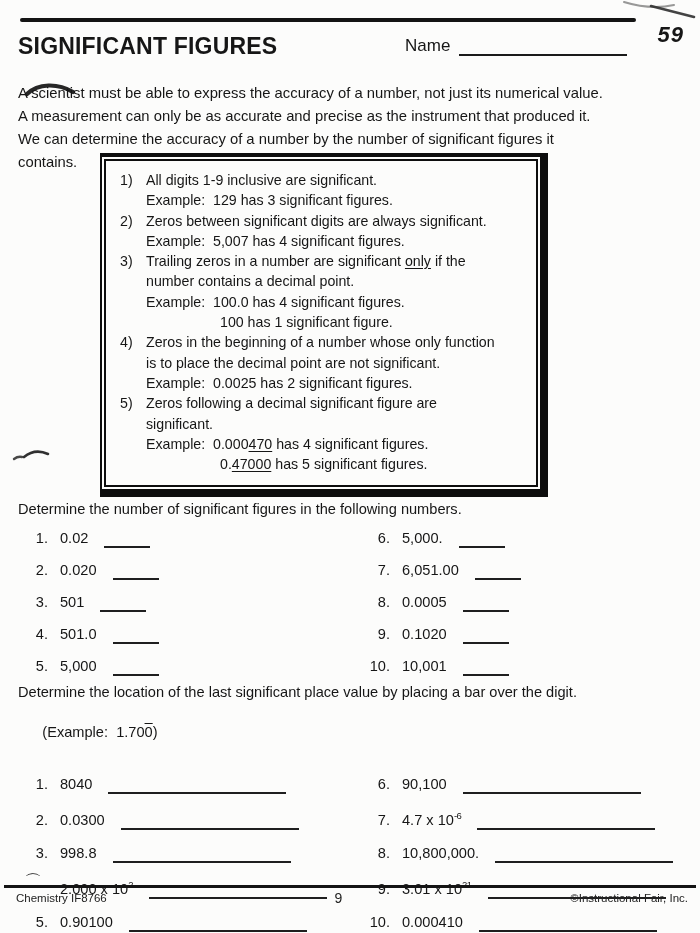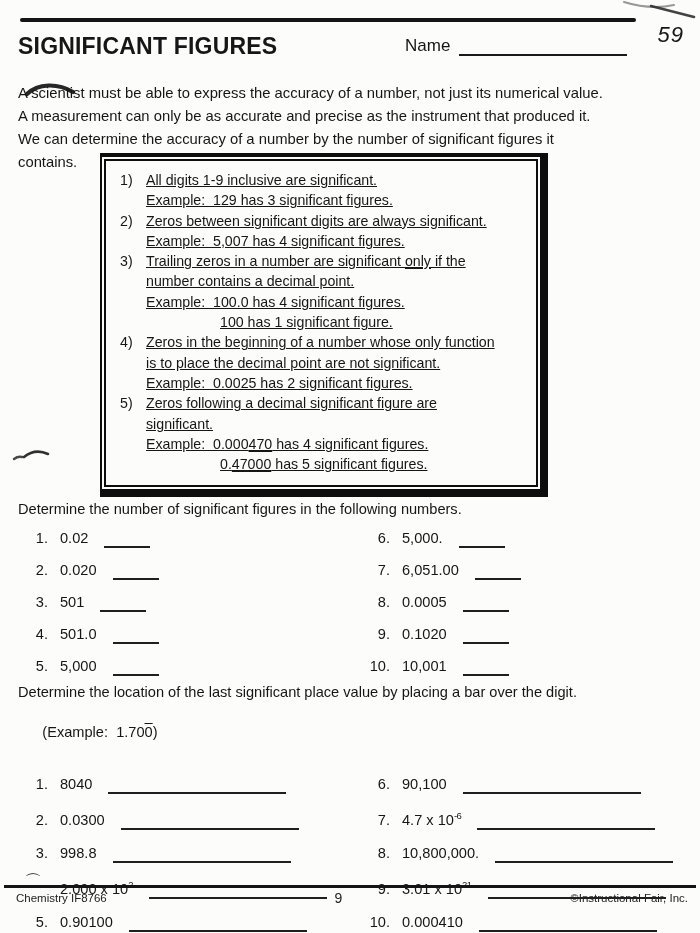--- a/index.html
+++ b/index.html
@@ -4,38 +4,38 @@
 <style>
   html,body{margin:0;padding:0;background:#fcfcfb;}
   .page{
     position:relative;width:700px;height:933px;overflow:hidden;
     background:#fcfcfb;color:#161616;
     font-family:"Liberation Sans", sans-serif;
   }
   .artifacts{position:absolute;left:0;top:0;pointer-events:none;}
 
   .top-rule{position:absolute;left:20px;top:18px;width:616px;height:4px;background:#141414;border-radius:2px;}
-  .pagenum{position:absolute;top:22px;right:16px;font-size:22px;font-weight:normal;font-style:italic;letter-spacing:1px;}
+  .pagenum{position:absolute;top:22px;right:16px;font-size:22px;font-weight:bold;font-style:italic;letter-spacing:1px;}
 
   .header-row{position:absolute;top:33px;left:18px;width:664px;height:32px;}
   .title{font-size:23px;font-weight:800;margin:0;letter-spacing:.2px;}
   .name-group{position:absolute;left:387px;top:3px;display:flex;align-items:flex-end;gap:9px;font-size:17px;}
   .name-line{display:inline-block;width:168px;height:16px;border-bottom:2px solid #1a1a1a;}
 
   .intro{position:absolute;top:82px;left:18px;width:640px;font-size:14.8px;line-height:23px;}
 
   .rules-box{
     position:absolute;top:153px;left:100px;width:448px;box-sizing:border-box;
     border-style:solid;border-color:#0d0d0d;border-width:4px 8px 8px 2px;padding:2px;
     background:#fcfcfb;
   }
   .rules-inner{border:2px solid #0d0d0d;padding:9px 6px 11px 8px;}
   .rule-item{display:flex;font-size:14.2px;line-height:20.3px;}
   .rule-num{flex:0 0 auto;width:26px;margin-left:6px;}
-  .rule-body{flex:1;text-decoration:underline;}
+  .rule-body{flex:1;}
   .rule-line{white-space:pre-wrap;}
   .indent-ex{padding-left:74px;}
   .u{text-decoration:underline;text-underline-offset:2px;}
 
   .section{position:absolute;left:18px;width:672px;}
   .sec1{top:499px;}
   .sec2{top:682px;}
   .instr{font-size:14.6px;line-height:20px;}
   .keep{white-space:pre-wrap;}
   .rows1{margin-top:9px;}

